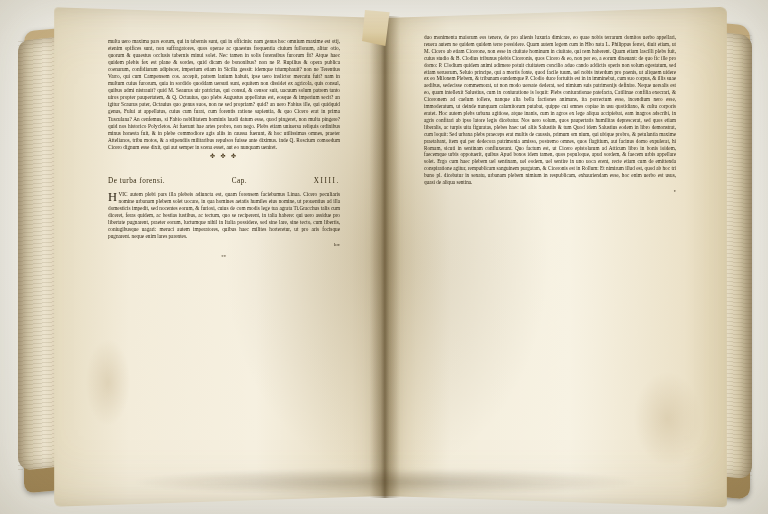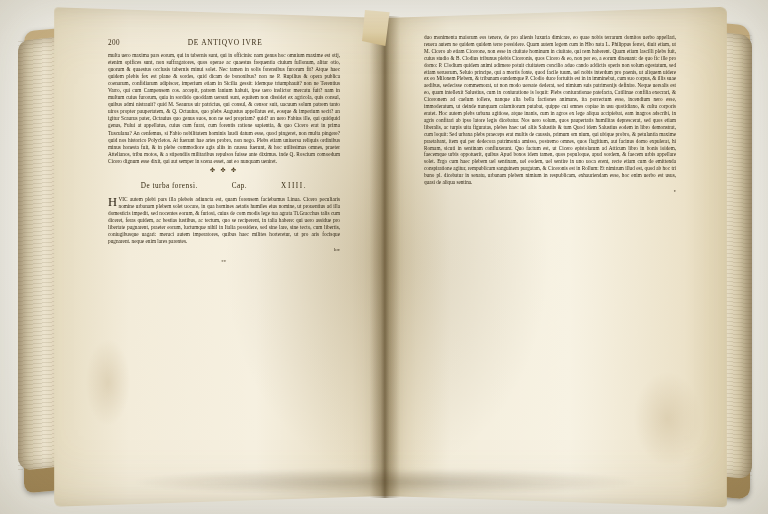--- a/index.html
+++ b/index.html
@@ -185,29 +185,29 @@
     hyphens: auto;
     color: #2e2413;
   }
   .body.rightcol { font-size: 5.2px; line-height: 6.9px; }
 
   .body p { margin: 0; text-indent: 0; }
 
   
   .chaphead {
     display: flex;
-    justify-content: center;
+    justify-content: space-between;
     gap: 34px;
     align-items: baseline;
     font-size: 7.2px;
     letter-spacing: .5px;
     margin: 9px 0 6px 0;
     color: #33270f;
   }
-  .chaphead .capn { letter-spacing: 1.6px; }
+  .chaphead .capn { letter-spacing: 1.6px; margin-top: 9px; }
 
   .dropcap-para { position: relative; }
   .dropcap {
     float: left;
     font-size: 12.5px;
     line-height: 10px;
     padding: 1px 1.5px 0 0;
     font-family: "Liberation Serif", serif;
     color: #2b2112;
   }
@@ -272,25 +272,20 @@
     </div>
 
     <div class="leaf leaf-right">
       <div class="foxing" style="left:230px;top:330px;width:90px;height:130px;background:radial-gradient(50% 50% at 50% 50%, rgba(150,118,62,.18), rgba(150,118,62,0) 70%);"></div>
     </div>
 
     <div class="gutter"></div>
     <div class="ribbon"></div>
 
     <div class="textblock tb-left">
-      <div class="runhead">
-        <span class="folio">200</span>
-        <span class="title">DE ANTIQVO IVRE</span>
-        <span style="width:10px"></span>
-      </div>
 
       <div class="body">
         <p>multa uero maxima pars eorum, qui in tabernis sunt, qui in officinis: nam genus hoc omnium maxime est otij, etenim opifices sunt, non suffragatores, quos operae ac quaestus frequentia ciuium fullonum, alitar otio, quorum &amp; quaestus occlusis tabernis minui solet. Nec tamen in solis forensibus furorum fit? Atque haec quidem plebis fex est plane &amp; sordes, quid dicam de bononibus? non ne P. Rupilius &amp; opera publica coenarum, confidiarum adipiscer, imperium etiam in Sicilia gessit: idemque triumphauit? non ne Terentius Varro, qui cum Campensem cos. accepit, patrem lanium habuit, ipse uero inslictor mercatu fuit? nam in multum cuius furorum, quia in sordido quoddam uersuti sunt, equitem non dissidet ex agricola, quis consul, quibus admi nistrauit? quid M. Seaurus uir patricius, qui consul, &amp; censor suit, uacuum solum patrem tanto uiros propter paupertatem, &amp; Q. Octauius, quo plebs Augustus appellatus est, eosque &amp; imperium secit? an igitur Scaurus pater, Octauius quo genus suos, non ne sed propriam? quid? an uero Fabius ille, qui quidquid genus, Fului at appellatus, cuius cum furat, cum forentis ratione sapientia, &amp; quo Cicero erat in prima Tusculana? An cenfemus, si Fabio nobilitatem hominis laudi datum esse, quod pingeret, non multa pingere? quid nos historico Polycletos. At fuerunt hae artes probro, non nego. Plebs etiam uniuersa reliquis ordinibus minus honesta fuit, &amp; in plebe commodiore agis aliis in caussa fuerunt, &amp; hoc utilissimas omnes, praeter Attelianos, tribu motos, &amp; a stipendiis militaribus repulsos fuisse ante diximus. inde Q. Roscium comoedum Cicero dignum esse dixit, qui aut semper in scena esset, aut eo nunquam ueniret.</p>
       </div>
 
       <div class="fleuron">✤ ✤ ✤</div>
 
       <div class="chaphead">
         <span>De turba forensi.</span>
         <span>Cap.</span>

